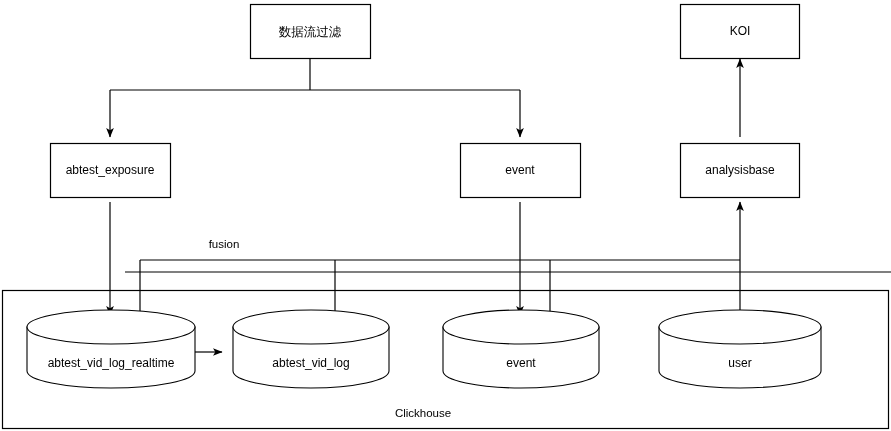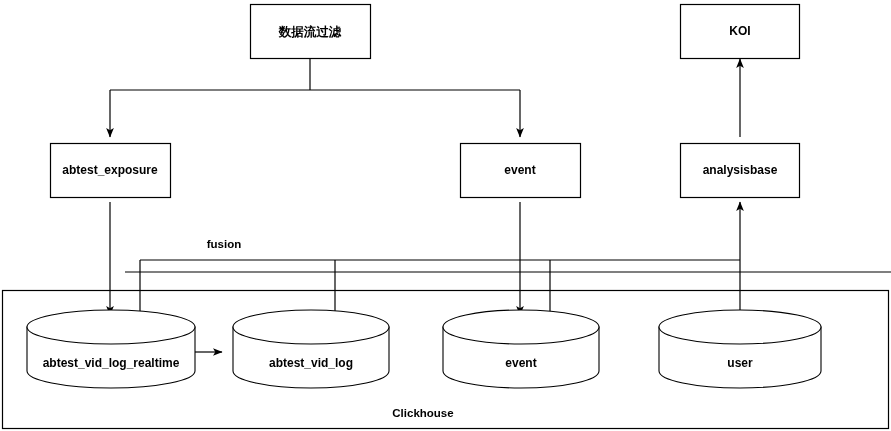--- a/index.html
+++ b/index.html
@@ -9,21 +9,20 @@
   }
   body {
     font-family: "Liberation Sans", "DejaVu Sans", sans-serif;
   }
   #canvas {
     position: relative;
     width: 891px;
     height: 431px;
     background: #ffffff;
     overflow: hidden;
-    font-weight: bold;
   }
   svg.diagram {
     position: absolute;
     top: 0;
     left: 0;
     width: 891px;
     height: 431px;
   }
   .node-rect {
     fill: #ffffff;

